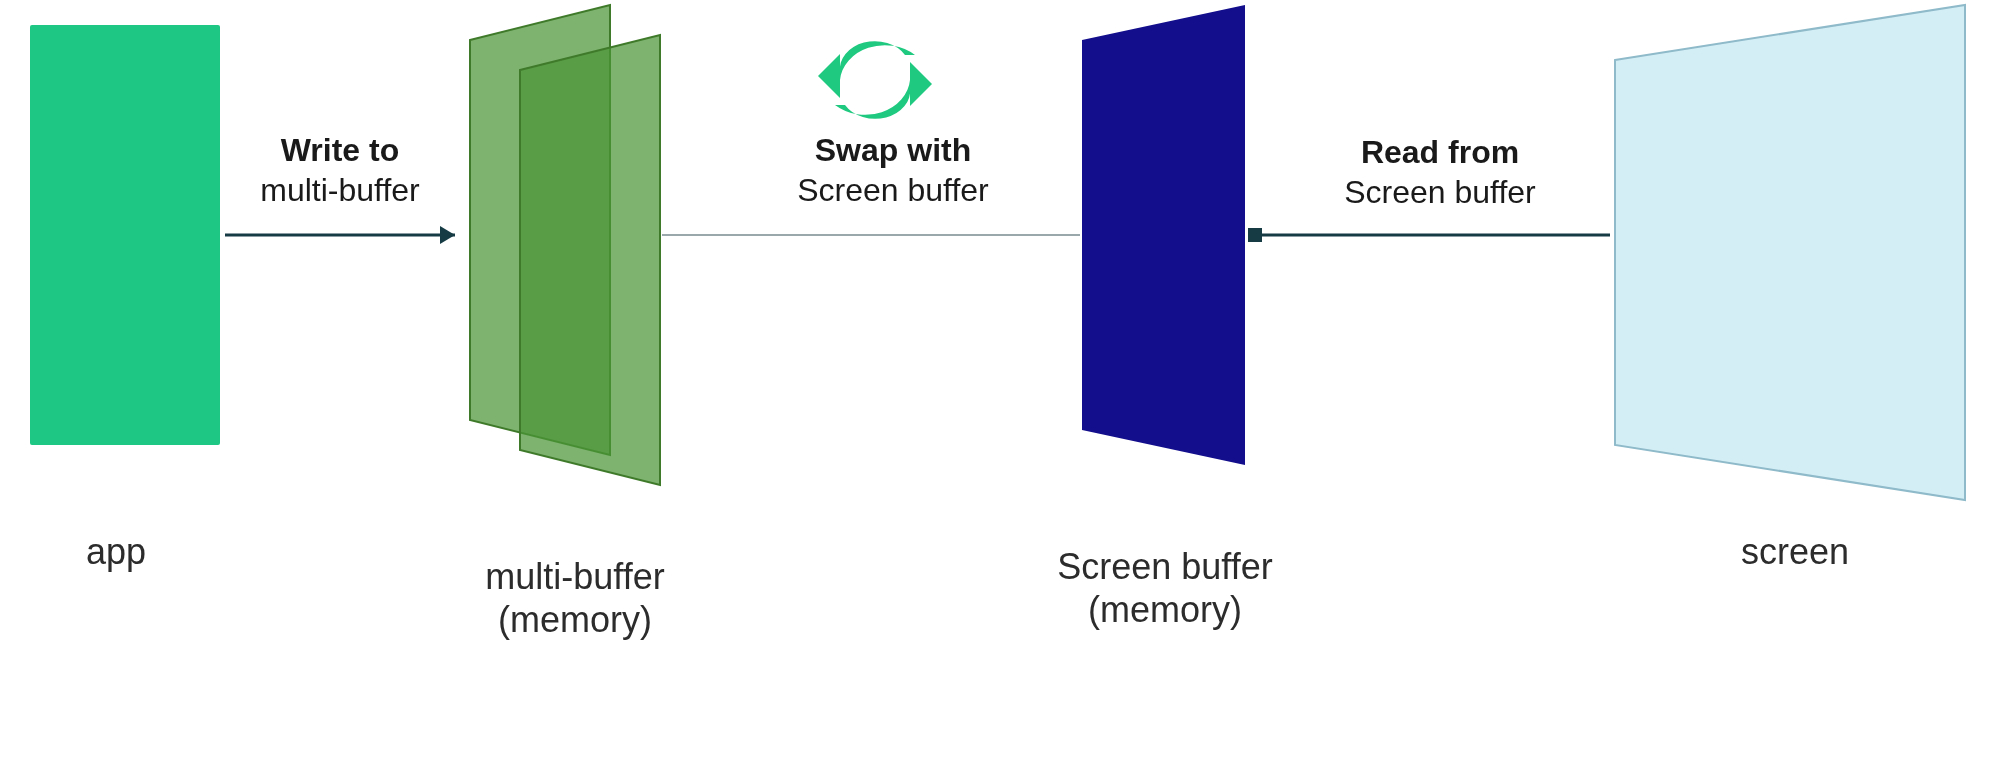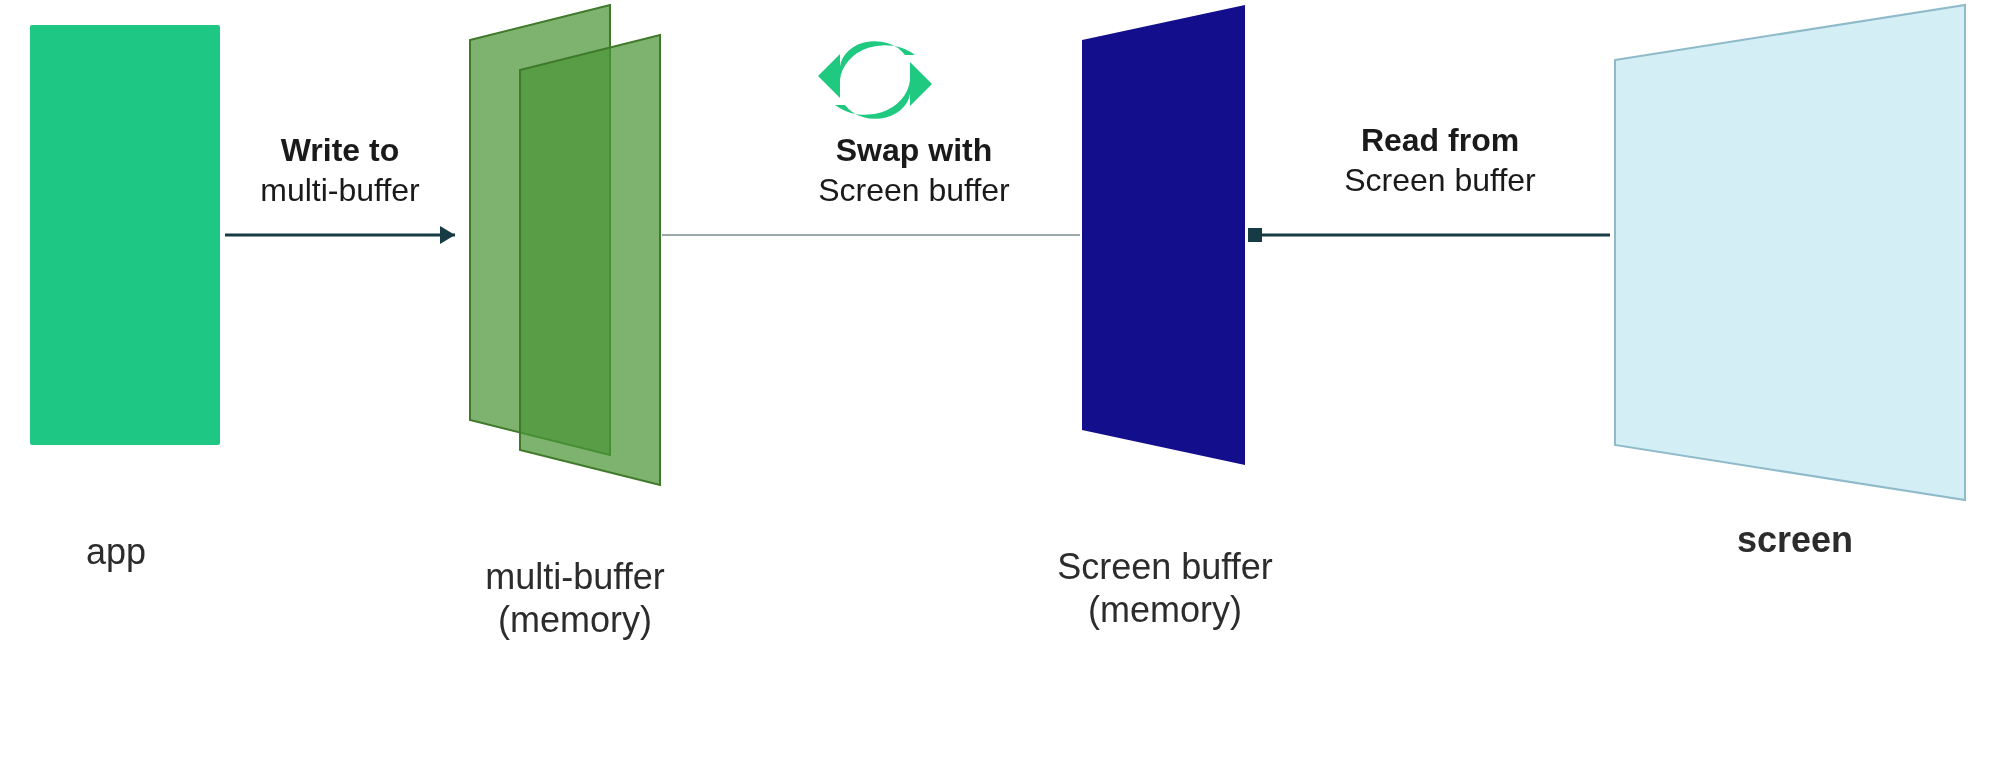--- a/index.html
+++ b/index.html
@@ -72,37 +72,37 @@
     <rect x="1248" y="228" width="14" height="14" fill="#163b44"></rect>
 
     <polygon points="1615,60 1965,5 1965,500 1615,445" stroke-width="2" stroke="#8ebac9" fill="#d4eef6"></polygon>
   </svg>
 
   <div class="annot" style="left:240px; top:130px; width:200px;">
     <span class="bold">Write to</span><br>
     <span class="reg">multi-buffer</span>
   </div>
 
-  <div class="annot" style="left:804px; top:130px; width:220px;">
+  <div class="annot" style="left:783px; top:130px; width:220px;">
     <span class="bold">Swap with</span><br>
     <span class="reg">Screen buffer</span>
   </div>
 
-  <div class="annot" style="left:1330px; top:120px; width:220px;">
+  <div class="annot" style="left:1330px; top:132px; width:220px;">
     <span class="bold">Read from</span><br>
     <span class="reg">Screen buffer</span>
   </div>
 
   <div class="caption" style="left:56px; top:530px; width:120px;">app</div>
 
   <div class="caption" style="left:460px; top:555px; width:230px;">
     <span>multi-buffer</span><br>
     <span>(memory)</span>
   </div>
 
   <div class="caption" style="left:1030px; top:545px; width:270px;">
     <span>Screen buffer</span><br>
     <span>(memory)</span>
   </div>
 
-  <div class="caption" style="left:1720px; top:518px; width:150px;font-weight:bold;">screen</div>
+  <div class="caption" style="left:1720px; top:530px; width:150px;">screen</div>
 
 </div>
 
 </body></html>

